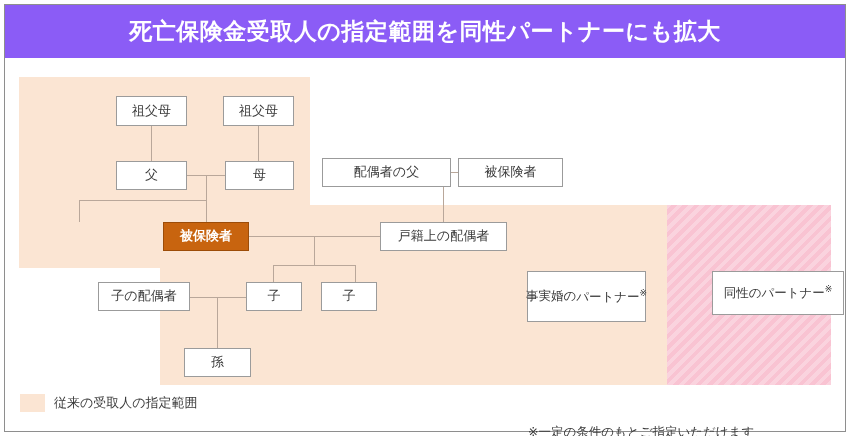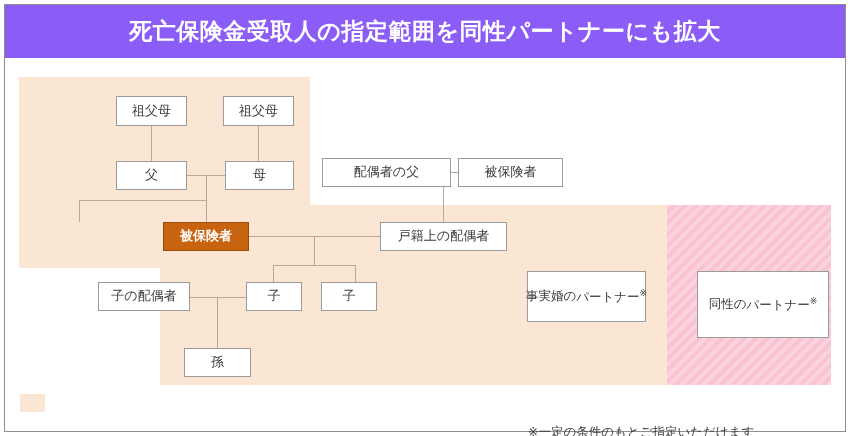--- a/index.html
+++ b/index.html
@@ -152,26 +152,27 @@
     <span>孫</span>
   </div>
 
   <div class="node two" style="left:527px;top:271px;width:119px;height:51px;">
     <span>事実婚の</span>
     <span>
       <span>パートナー</span><span class="sup">※</span>
     </span>
   </div>
 
-  <div class="node two" style="left:697px;top:271px;width:132px;height:67px;">
+  <div class="node two" style="left:712px;top:271px;width:132px;height:44px;">
     <span>同性の</span>
     <span>
       <span>パートナー</span><span class="sup">※</span>
     </span>
   </div>
 
   <div class="legend" style="left:20px;top:394px;">
     <span class="sw"></span>
+    <span class="lb">従来の受取人の指定範囲</span>
   </div>
 
   <div class="note" style="left:528px;top:396px;">※一定の条件のもとご指定いただけます</div>
 
 </div>
 
 </body></html>

